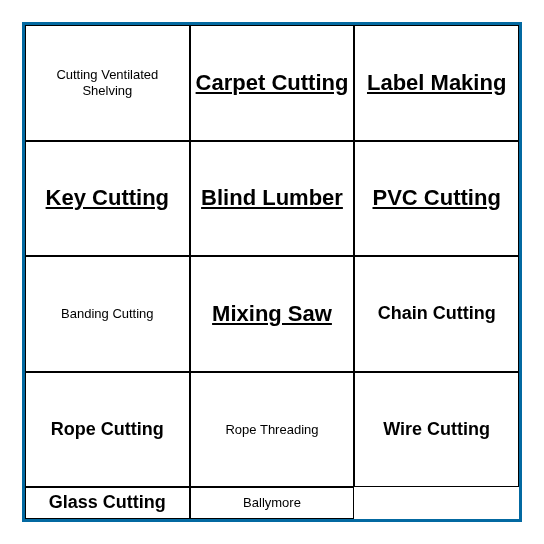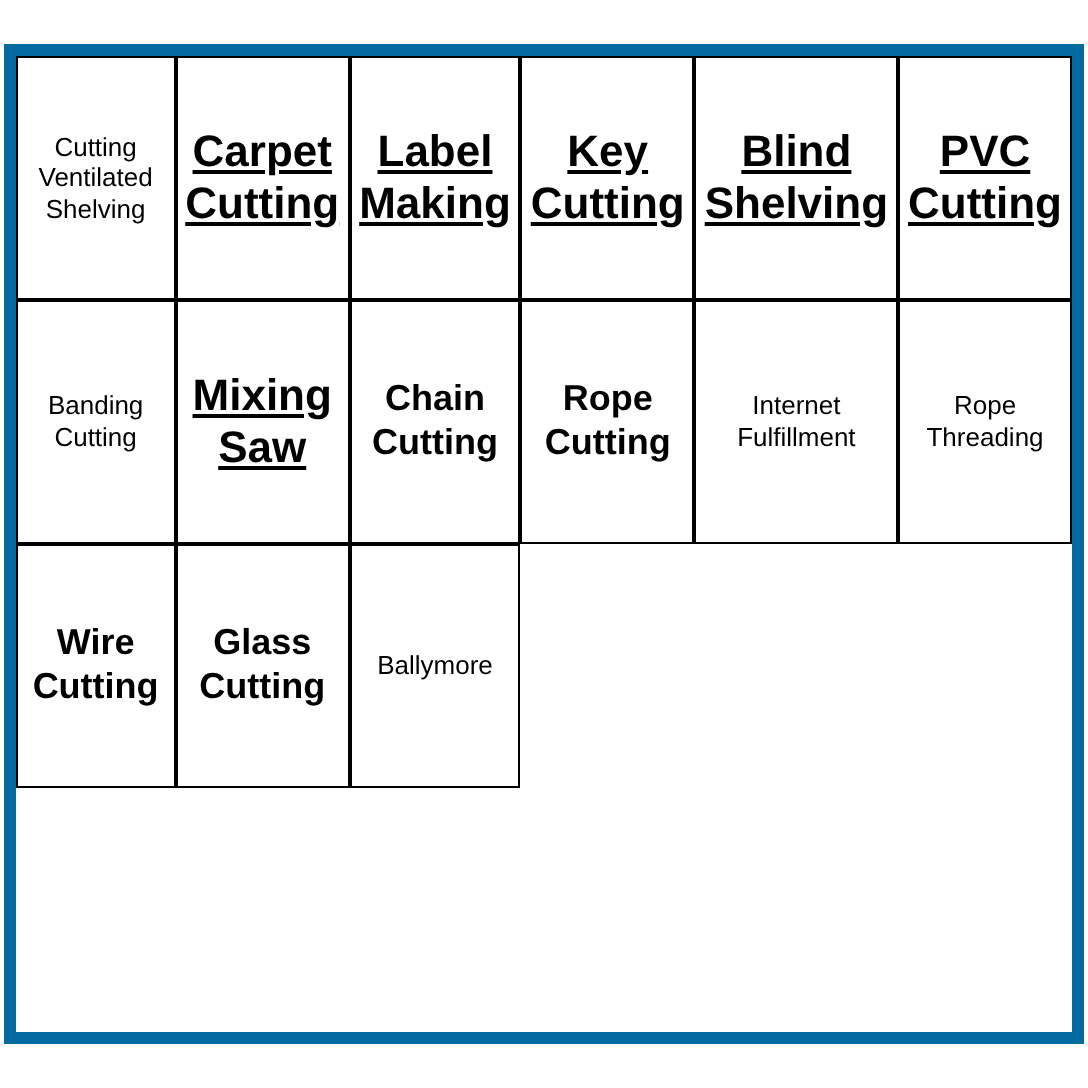--- a/index.html
+++ b/index.html
@@ -7,25 +7,25 @@
       width: 544px;
       height: 544px;
       display: flex;
       align-items: center;
       justify-content: center;
       background: #fff;
       font-family: Arial, sans-serif;
     }
     .bingo-grid {
       display: grid;
-      grid-template-columns: repeat(6, 1fr);
+      grid-template-columns: repeat(3, 1fr);
       grid-template-rows: repeat(4, 1fr);
-      width: 540px;
+      width: 500px;
       height: 500px;
-      border: 6px solid #0369a1;
+      border: 3px solid #0369a1;
     }
     .cell {
       border: 1px solid #000;
       display: flex;
       align-items: center;
       justify-content: center;
       text-align: center;
       padding: 4px;
       line-height: 1.2;
     }
@@ -44,24 +44,23 @@
     }
   </style>
 </head>
 <body>
 
 <div class="bingo-grid">
 <div class="cell small">Cutting Ventilated Shelving</div>
     <div class="cell large">Carpet Cutting</div>
     <div class="cell large">Label Making</div>
     <div class="cell large">Key Cutting</div>
-    <div class="cell large">Blind Shelving</div>
+    <div class="cell large">Blind Lumber</div>
     <div class="cell large">PVC Cutting</div>
     <div class="cell small">Banding Cutting</div>
     <div class="cell large">Mixing Saw</div>
     <div class="cell medium">Chain Cutting</div>
     <div class="cell medium">Rope Cutting</div>
-    <div class="cell small">Internet Fulfillment</div>
     <div class="cell small">Rope Threading</div>
     <div class="cell medium">Wire Cutting</div>
     <div class="cell medium">Glass Cutting</div>
     <div class="cell small">Ballymore</div>
   </div>
 
 </body></html>

